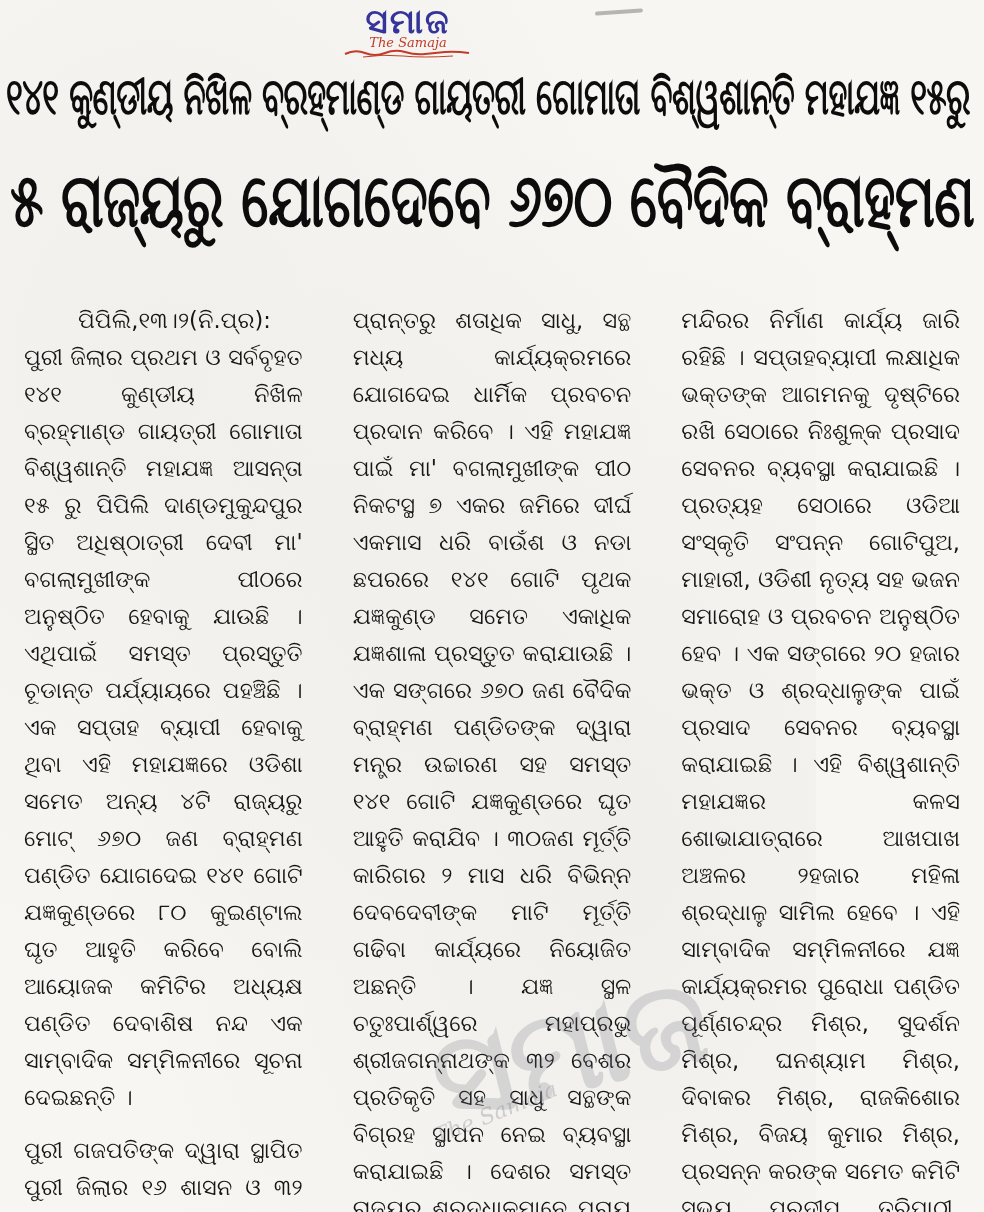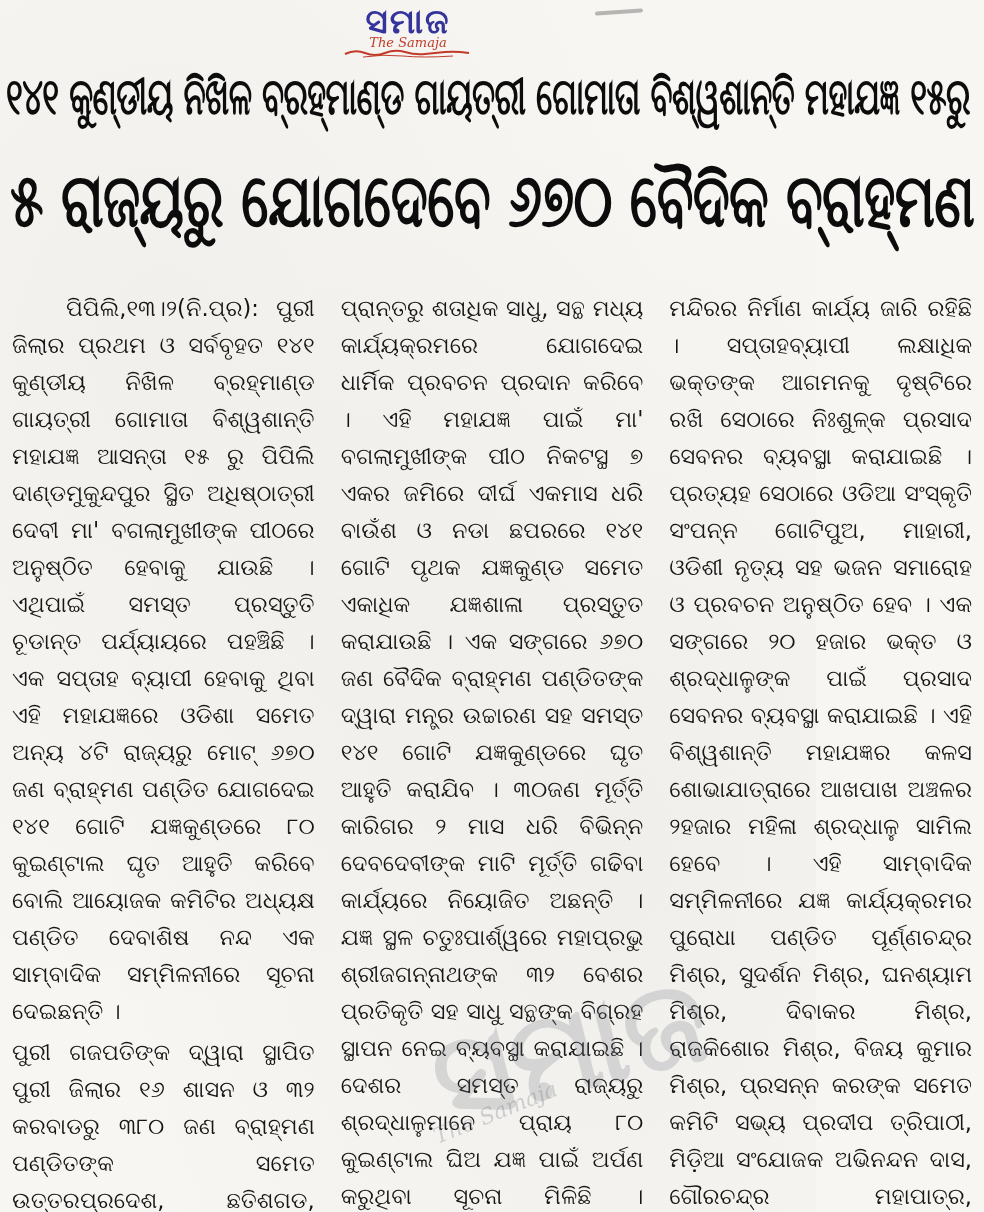--- a/index.html
+++ b/index.html
@@ -76,21 +76,21 @@
     display:flex;
     gap:18px;
   }
   .col{
     flex:1 1 0;
     font-size:22.5px;
     line-height:37px;
     text-align:justify;
     color:#161616;
   }
-  .col p{margin:4px;}
+  .col p{margin:16px;}
   .col p.indent{text-indent:2.4em;}
   
   .watermark{
     position:absolute;top:990px;left:360px;
     width:420px;
     text-align:center;
     font-size:120px;
     font-weight:bold;
     color:rgba(110,110,125,0.22);
     transform:rotate(-14deg);

